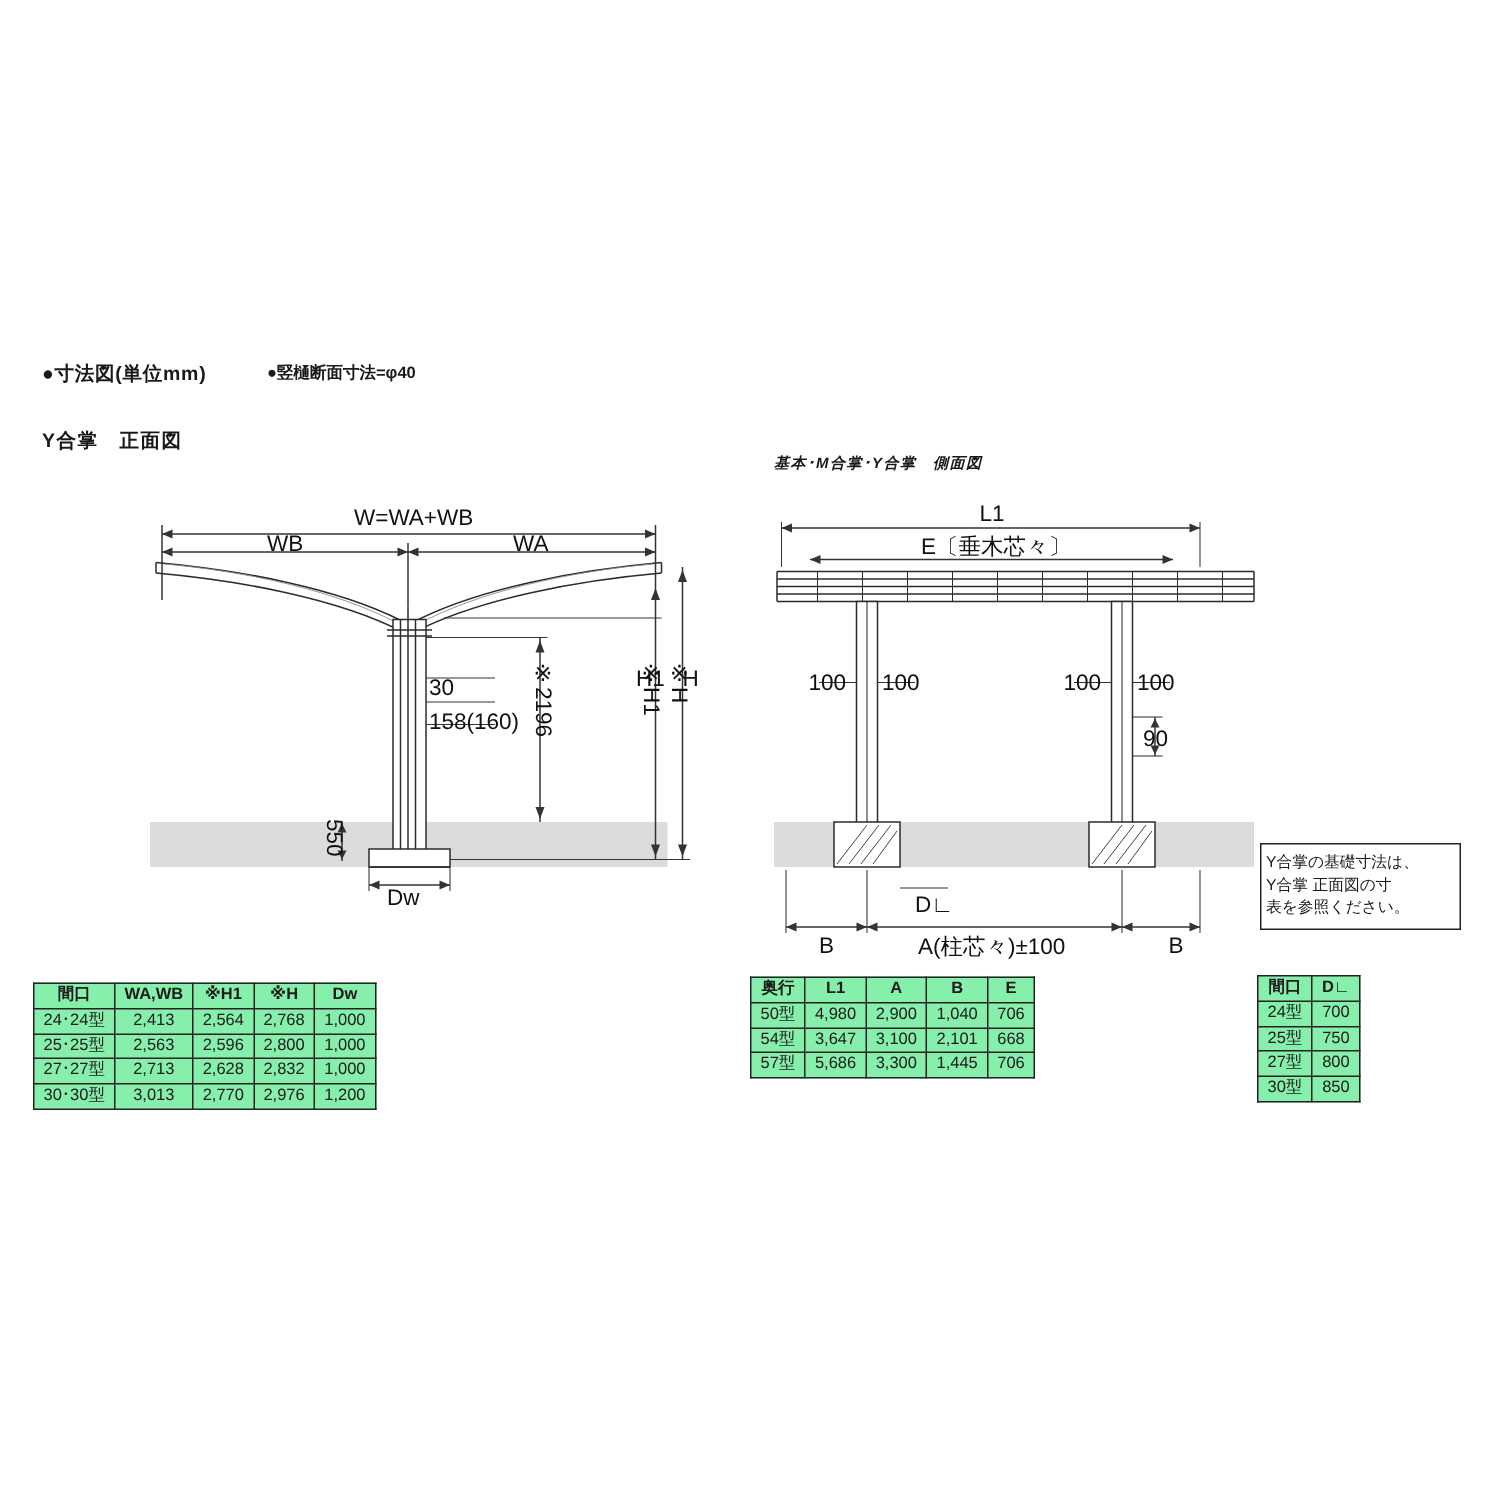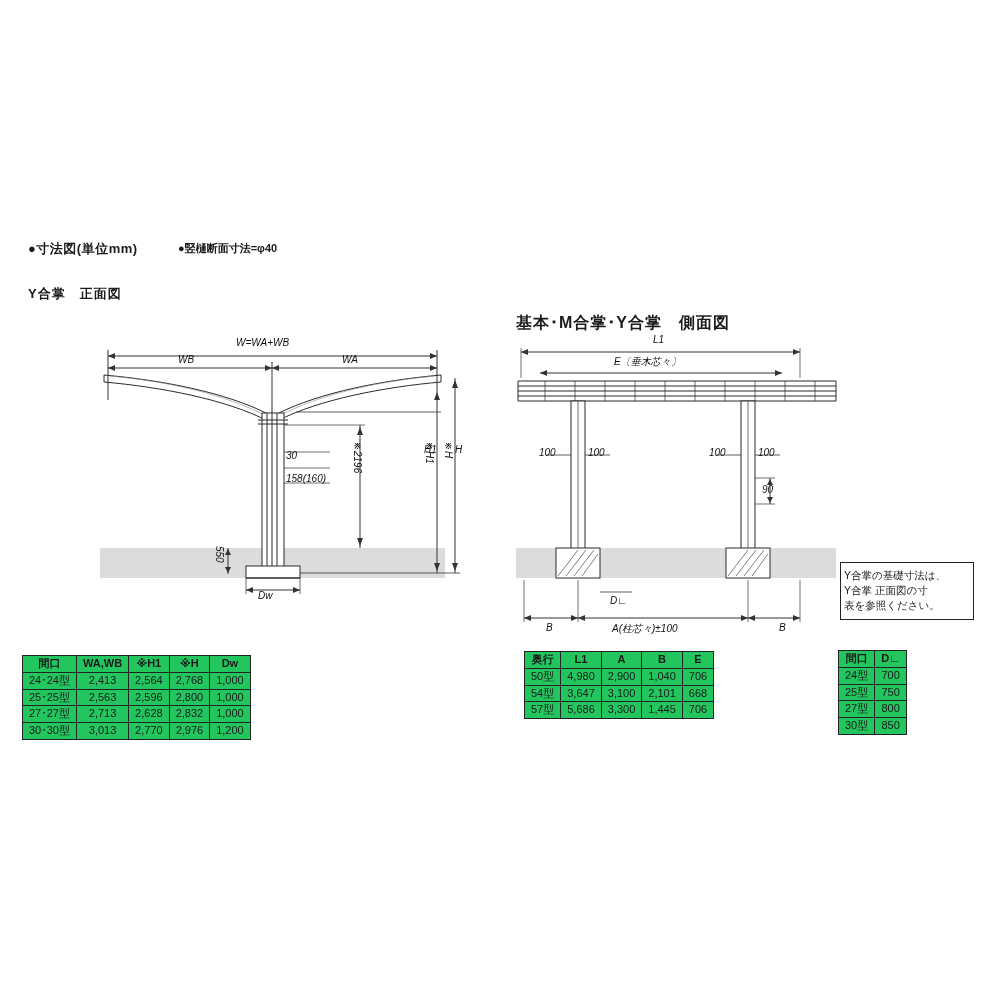--- a/index.html
+++ b/index.html
@@ -10,31 +10,31 @@
     color:#1a1a1a;
     position:relative;
     overflow:hidden;
   }
   .sheet{position:absolute;left:0;top:0;width:808px;height:1000px;}
 
   
   .hdr-row{position:absolute;left:28px;top:240px;font-size:13px;font-weight:bold;letter-spacing:0.5px;}
   .hdr-row2{position:absolute;left:178px;top:241px;font-size:11px;font-weight:bold;}
   .title-left{position:absolute;left:28px;top:285px;font-size:13px;font-weight:bold;letter-spacing:1px;}
-  .title-right{position:absolute;left:516px;top:313px;font-size:16px;font-weight:bold;letter-spacing:1px;}
+  .title-right{position:absolute;left:516px;top:302px;font-size:10px;font-weight:bold;letter-spacing:1px;font-style:italic;}
 
   
-  .lbl{position:absolute;font-size:10px;color:#111;white-space:nowrap;font-style:italic;}
+  .lbl{position:absolute;font-size:15px;color:#111;white-space:nowrap;}
   .vert{writing-mode:vertical-rl;text-orientation:mixed;}
 
   
   .ground{position:absolute;background:#dcdcdc;}
 
   
-  table.dt{position:absolute;border-collapse:collapse;font-size:11px;background:#22c55e;}
+  table.dt{position:absolute;border-collapse:collapse;font-size:11px;background:#86efac;}
   table.dt th,table.dt td{
     border:1px solid #222;
     padding:1px 6px;
     text-align:center;
     font-weight:normal;
     line-height:1.25;
     white-space:nowrap;
   }
   table.dt th{font-weight:bold;}
   table.dt td.lead{font-weight:normal;}
@@ -276,21 +276,21 @@
       <tr>
         <td class="lead">30･30型</td>
         <td>3,013</td>
         <td>2,770</td>
         <td>2,976</td>
         <td>1,200</td>
       </tr>
     </tbody>
   </table>
 
-  <table class="dt" style="left:524px;top:651px;">
+  <table class="dt" style="left:500px;top:651px;">
     <thead>
       <tr>
         <th>奥行</th>
         <th>L1</th>
         <th>A</th>
         <th>B</th>
         <th>E</th>
       </tr>
     </thead>
     <tbody>

